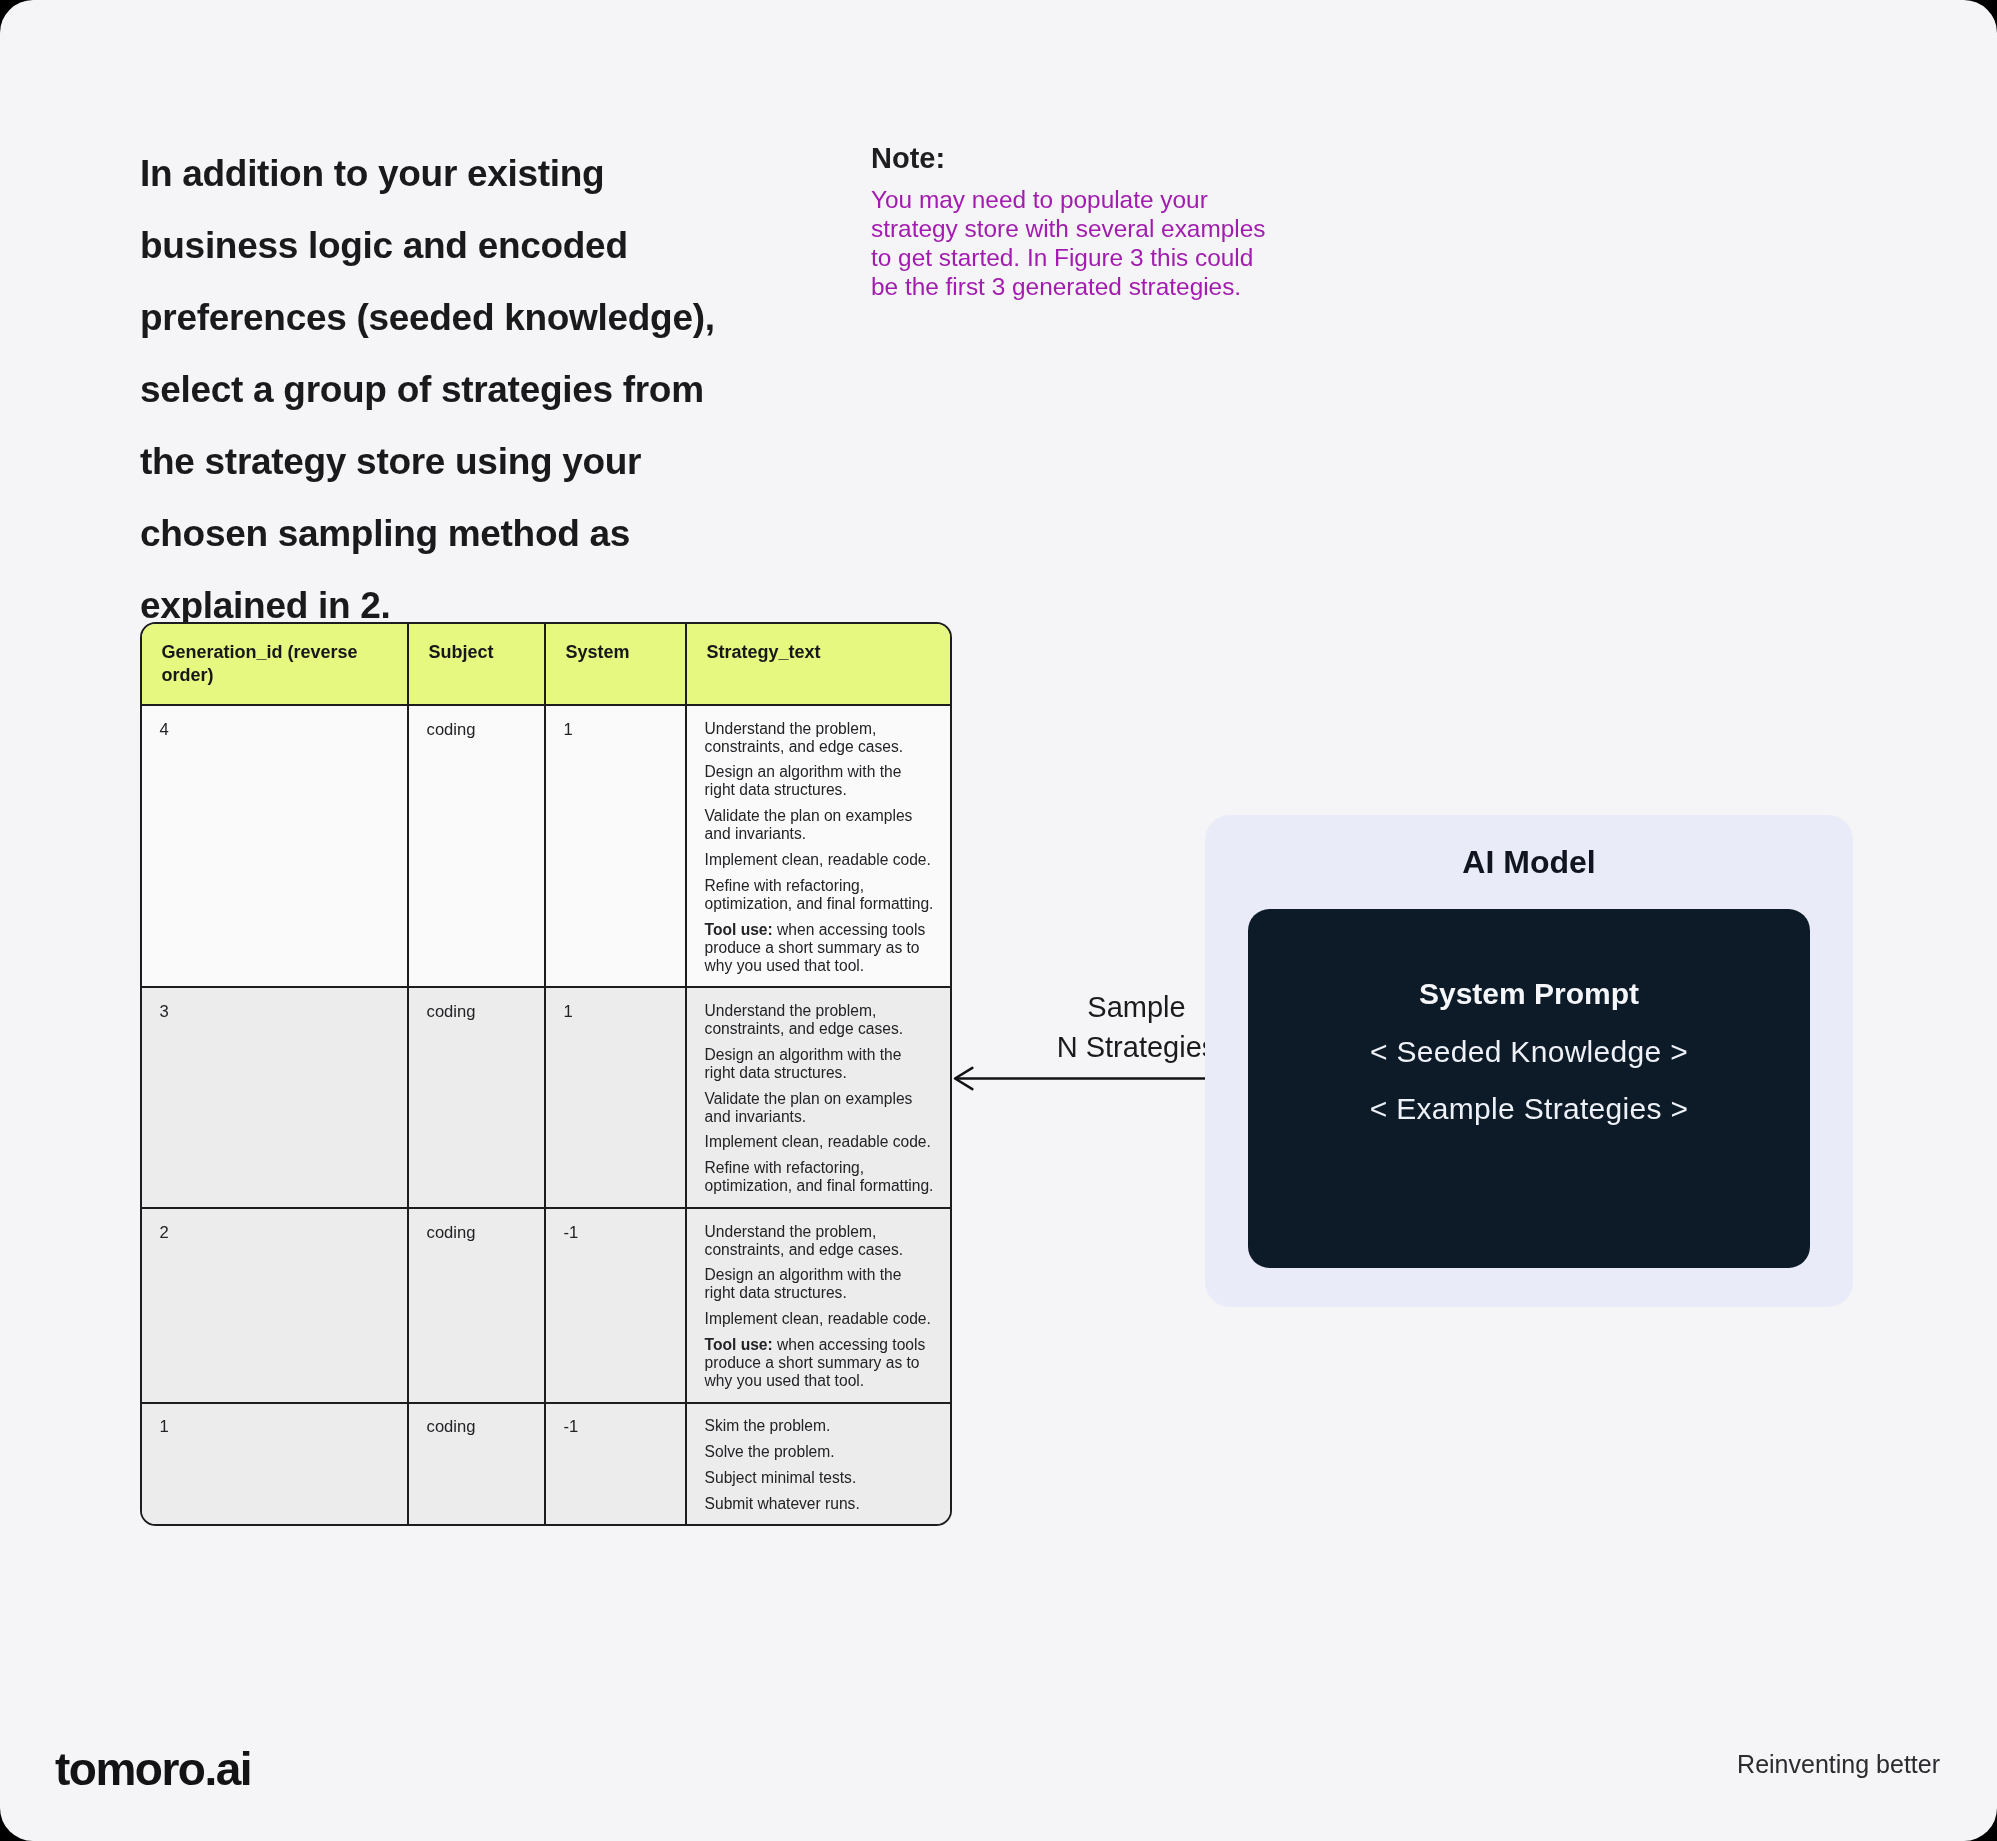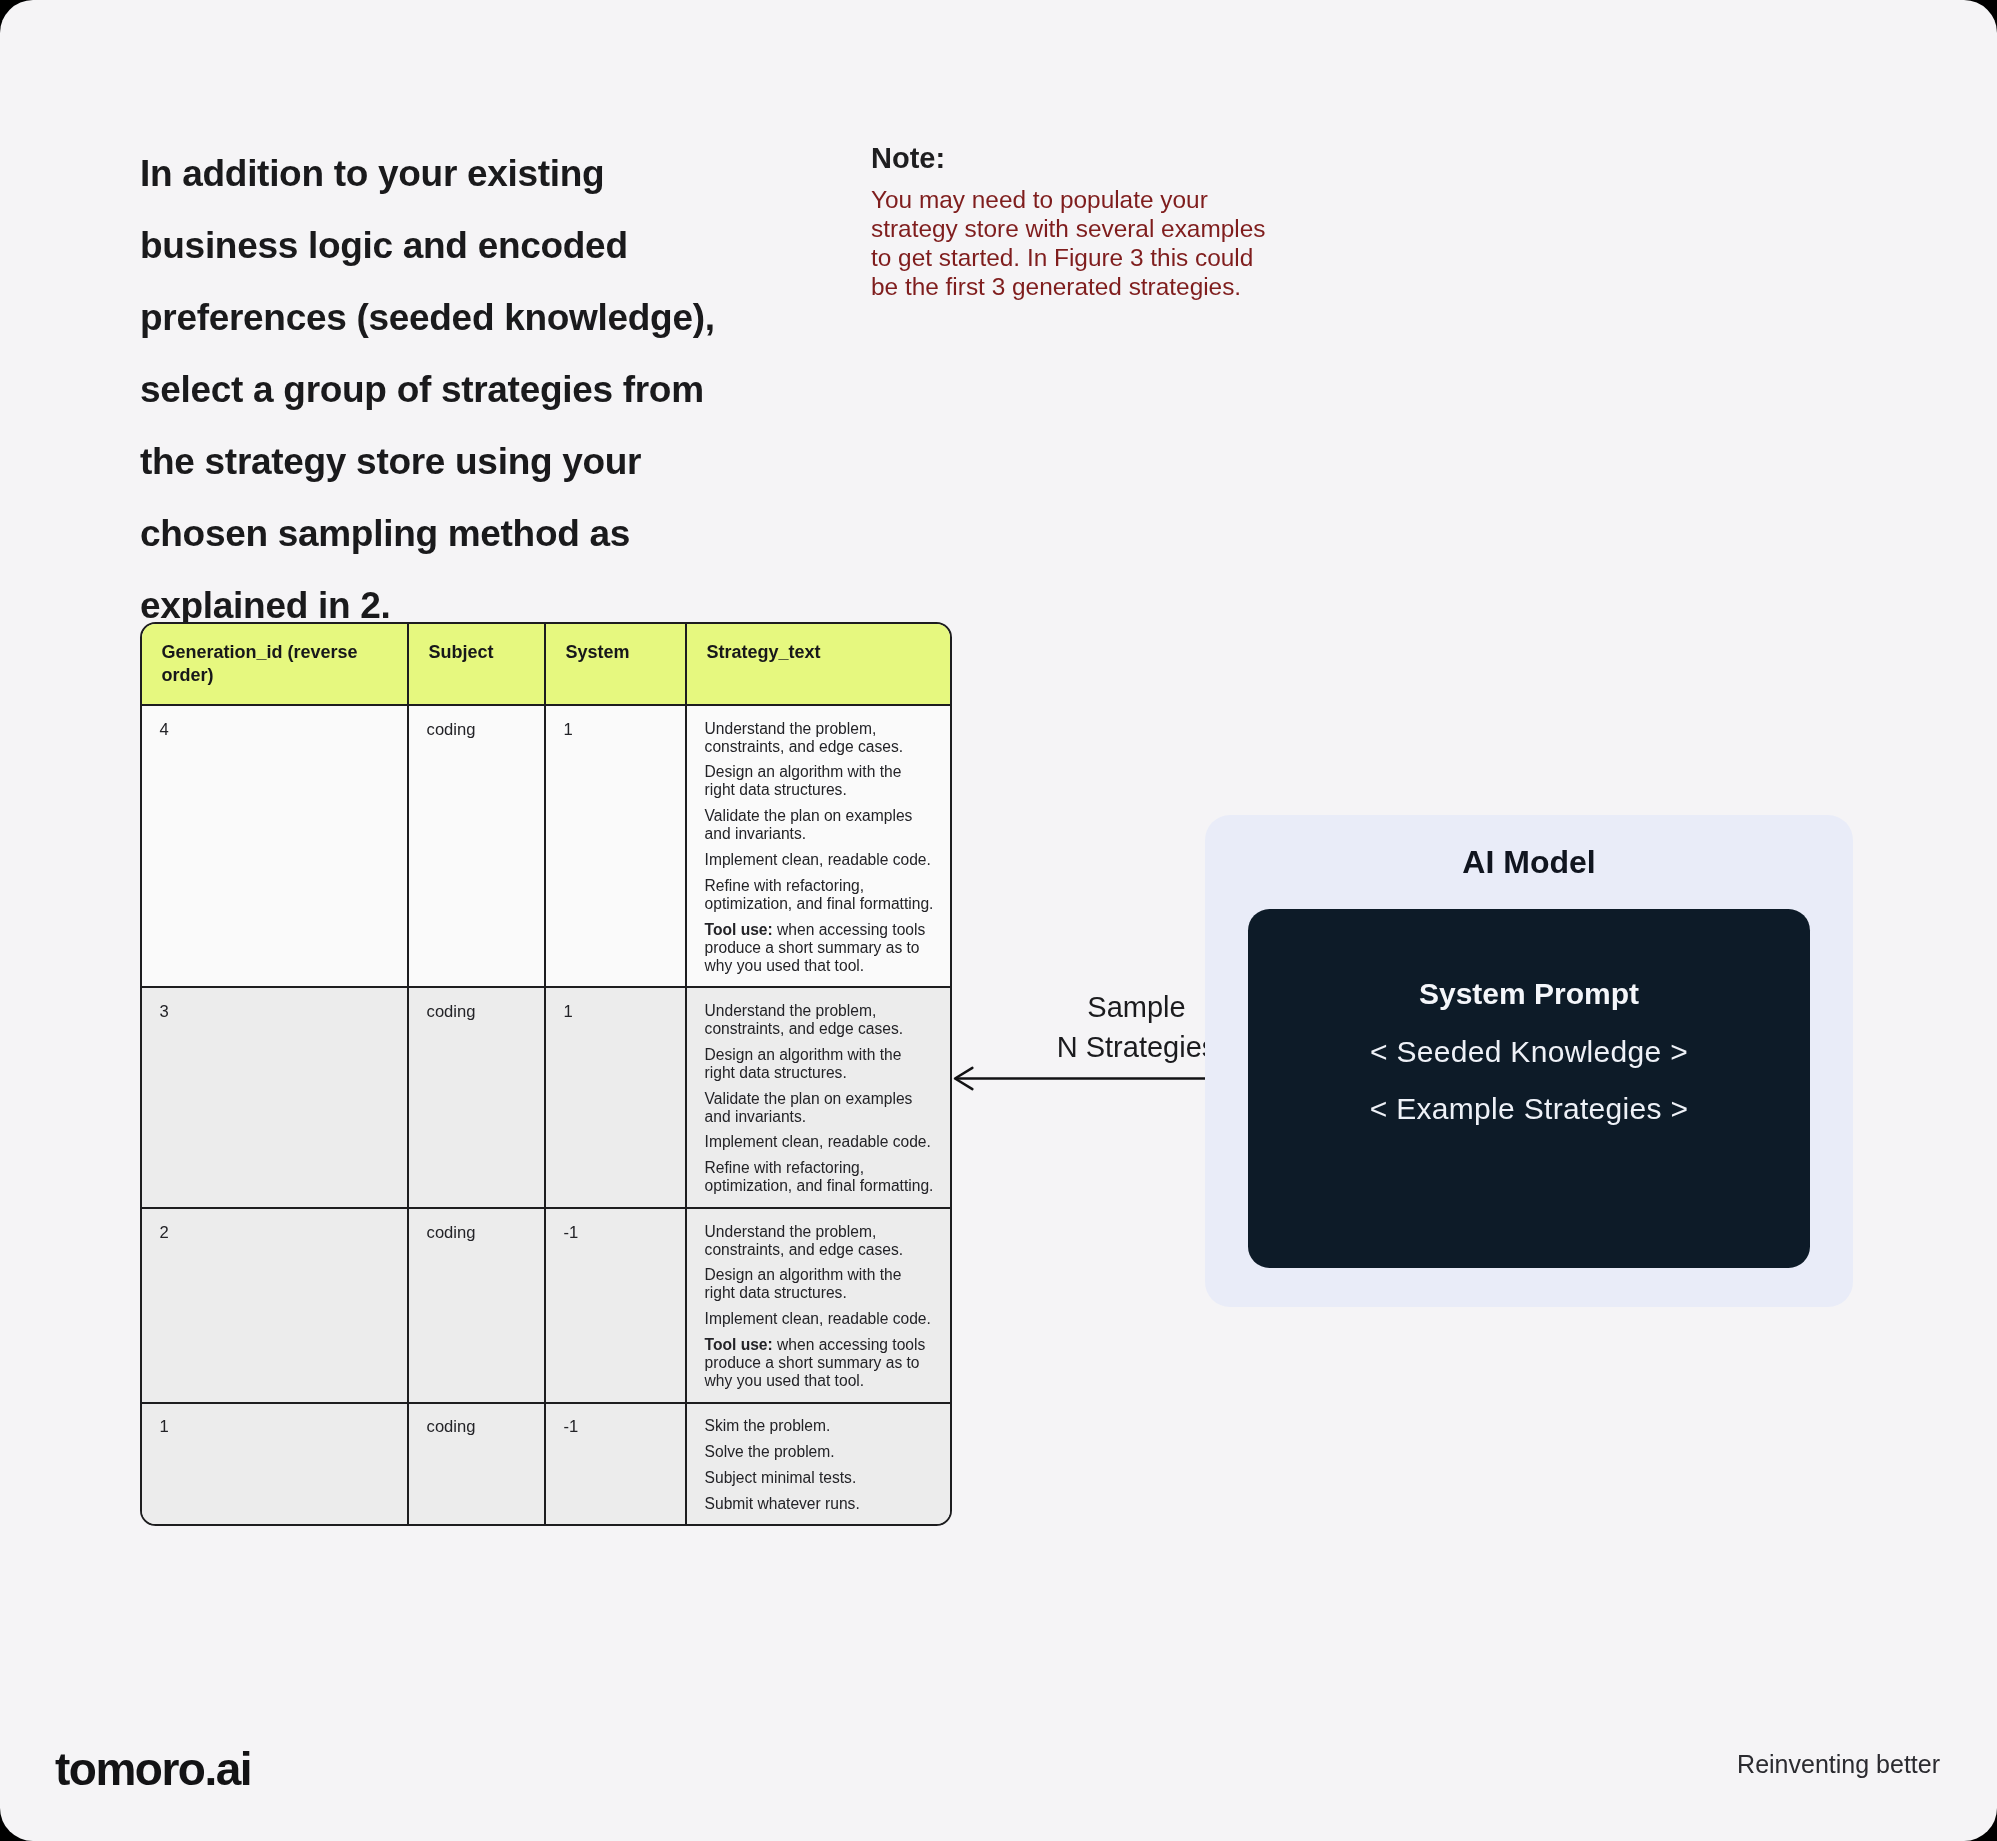--- a/index.html
+++ b/index.html
@@ -5,21 +5,21 @@
   html,body{margin:0;padding:0;background:#000;}
   body{width:1997px;height:1841px;position:relative;font-family:"Liberation Sans","DejaVu Sans",sans-serif;-webkit-font-smoothing:antialiased;}
   .panel{position:absolute;inset:0;background:#f5f4f6;border-radius:33px;overflow:hidden;}
 
   
   .intro{position:absolute;left:140px;top:138px;width:702px;font-size:37px;line-height:72px;font-weight:700;color:#1a1a1c;letter-spacing:-0.3px;white-space:pre-line;}
 
   
   .note{position:absolute;left:871px;top:142px;width:488px;color:#1e1e20;}
   .note-title{font-size:29px;font-weight:700;margin-bottom:9.8px;}
-  .note-body{font-size:24.4px;line-height:29px;white-space:pre-line;color:#7f1d1d;}
+  .note-body{font-size:24.4px;line-height:29px;white-space:pre-line;color:#a21caf;}
 
   
   .strategy-table{position:absolute;left:140px;top:622px;width:812px;border:2px solid #1d1d1f;border-radius:15.6px;overflow:hidden;background:#fafafa;box-sizing:border-box;}
   .thead,.trow{display:grid;grid-template-columns:265px 137px 141px 1fr;}
   .thead{background:#e6f87f;}
   .hcell{padding:16.6px 19.5px;font-size:18px;line-height:23.4px;font-weight:700;color:#17171a;}
   .hcell+.hcell,.cell+.cell{border-left:2px solid #1d1d1f;}
   .trow{border-top:2px solid #1d1d1f;background:#ececec;}
   .trow:first-child{background:#fafafa;}
   .trow:nth-child(1){min-height:273px;}

